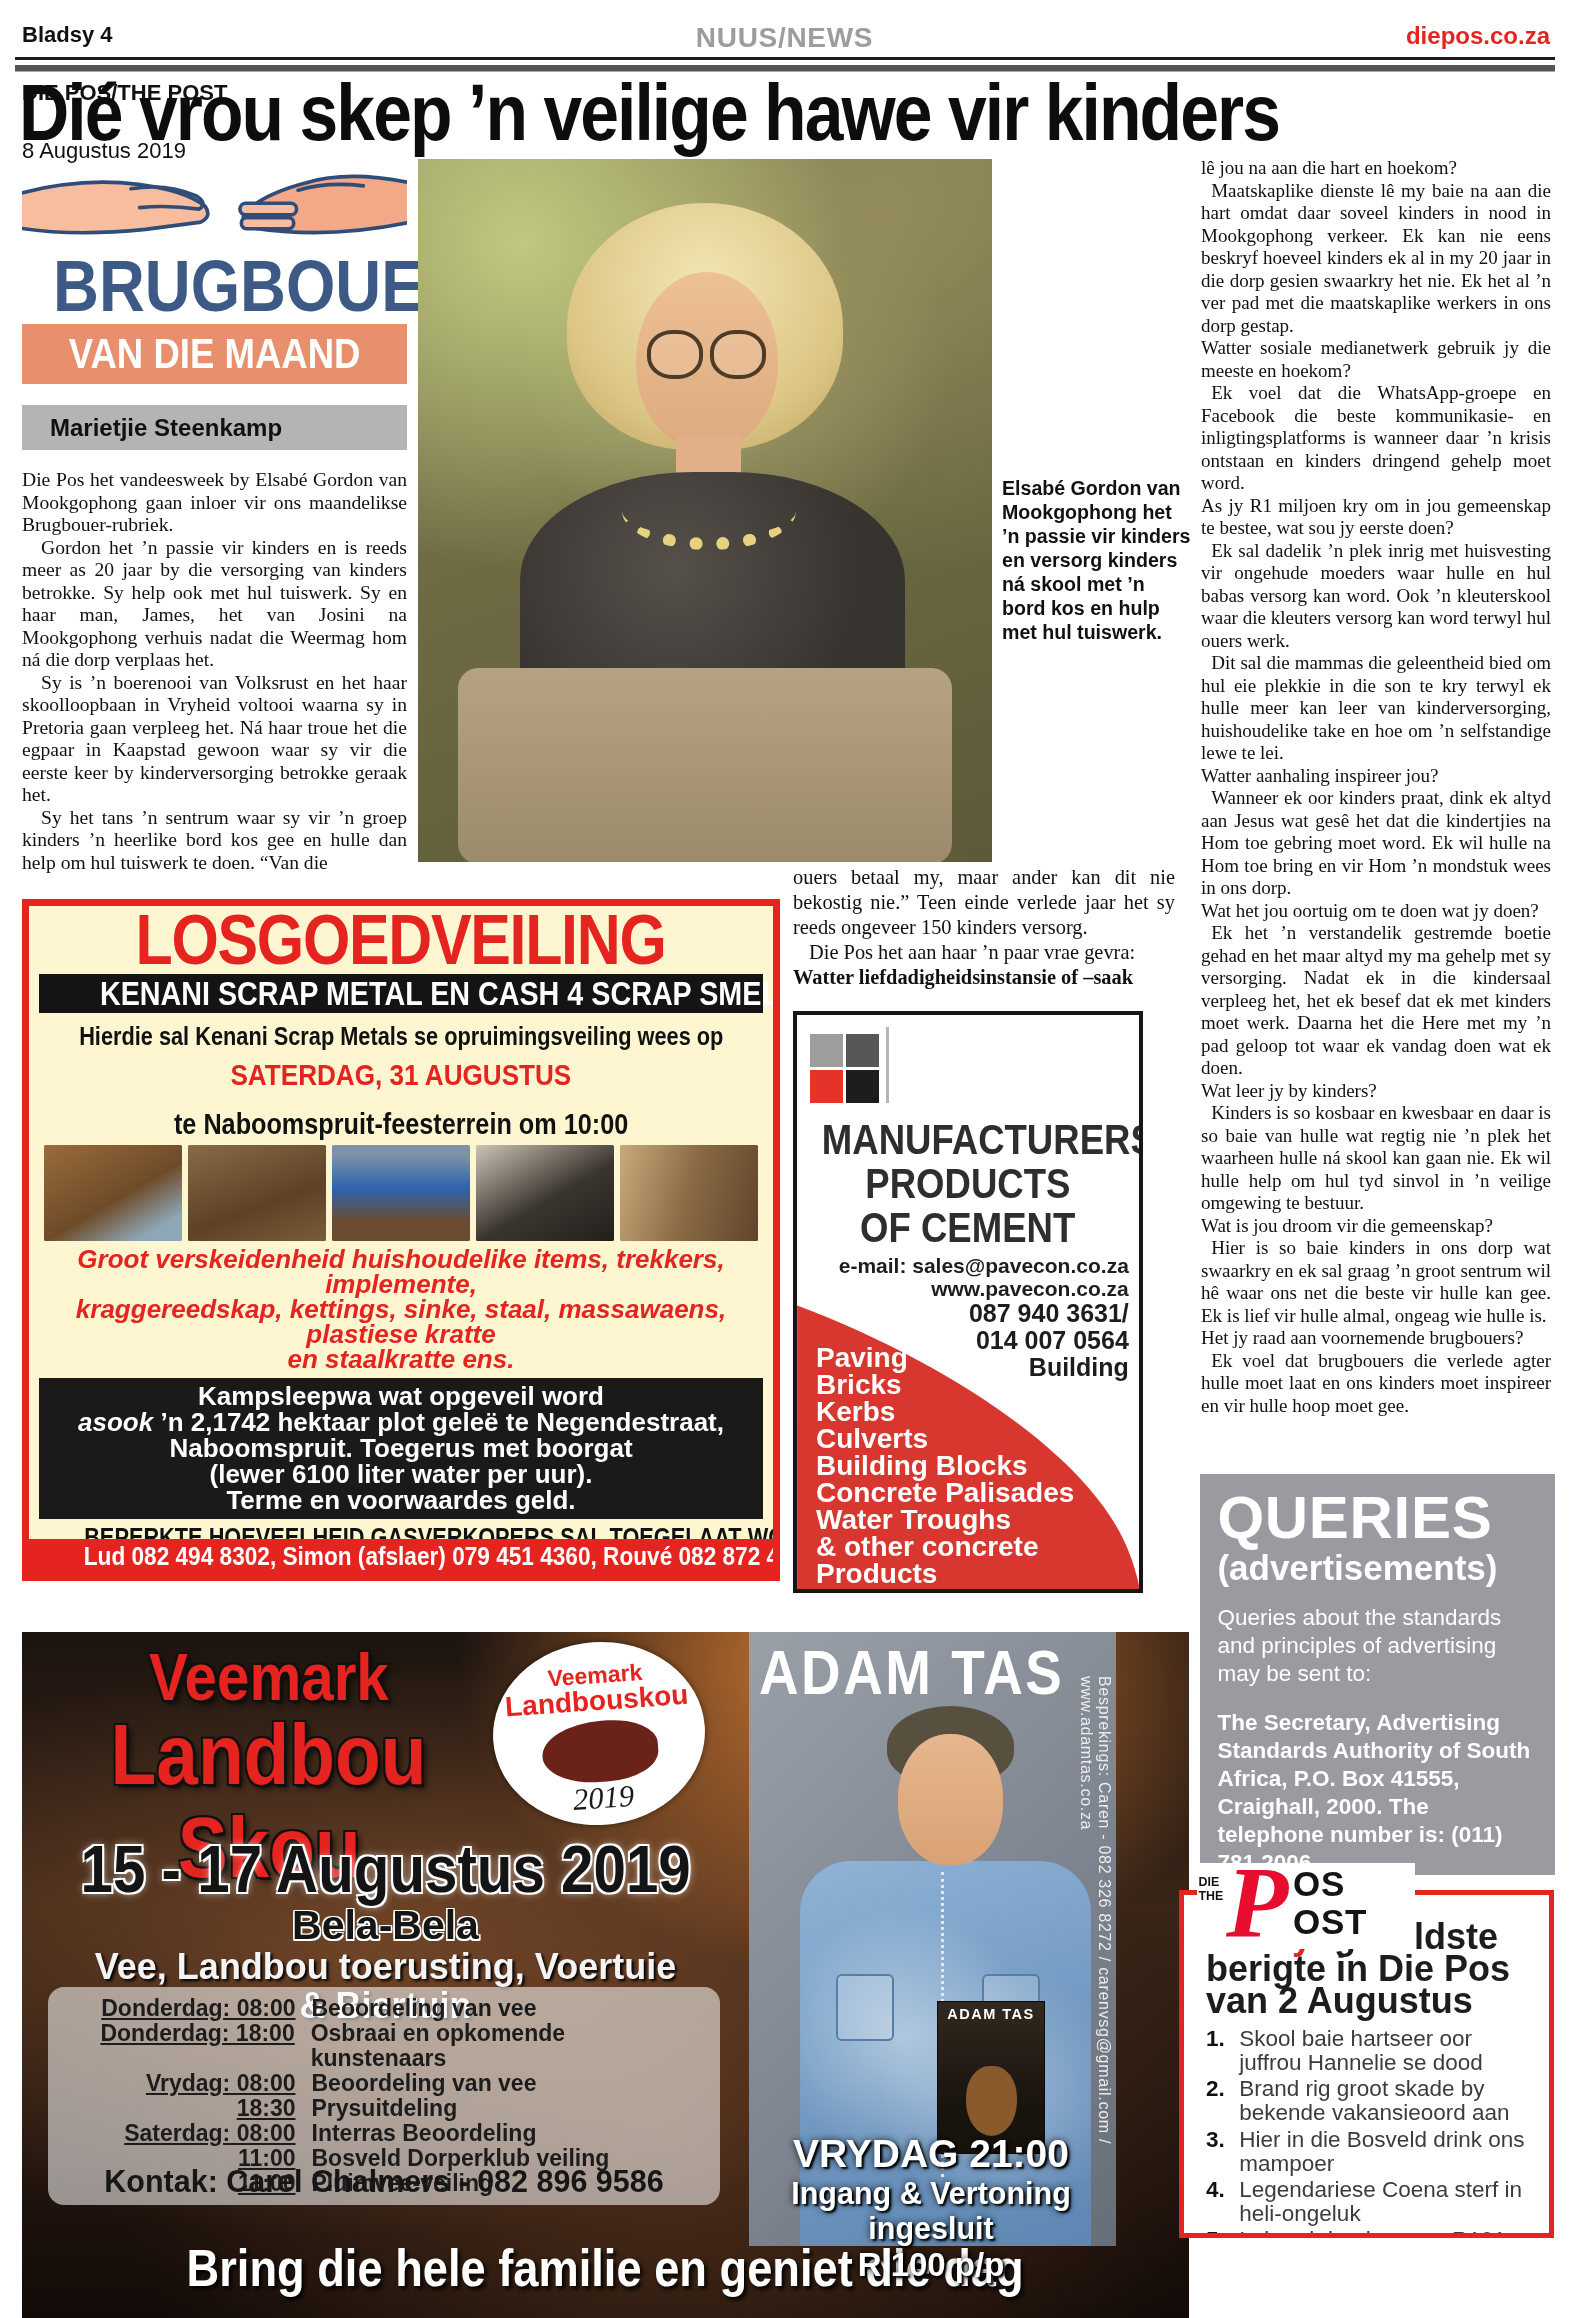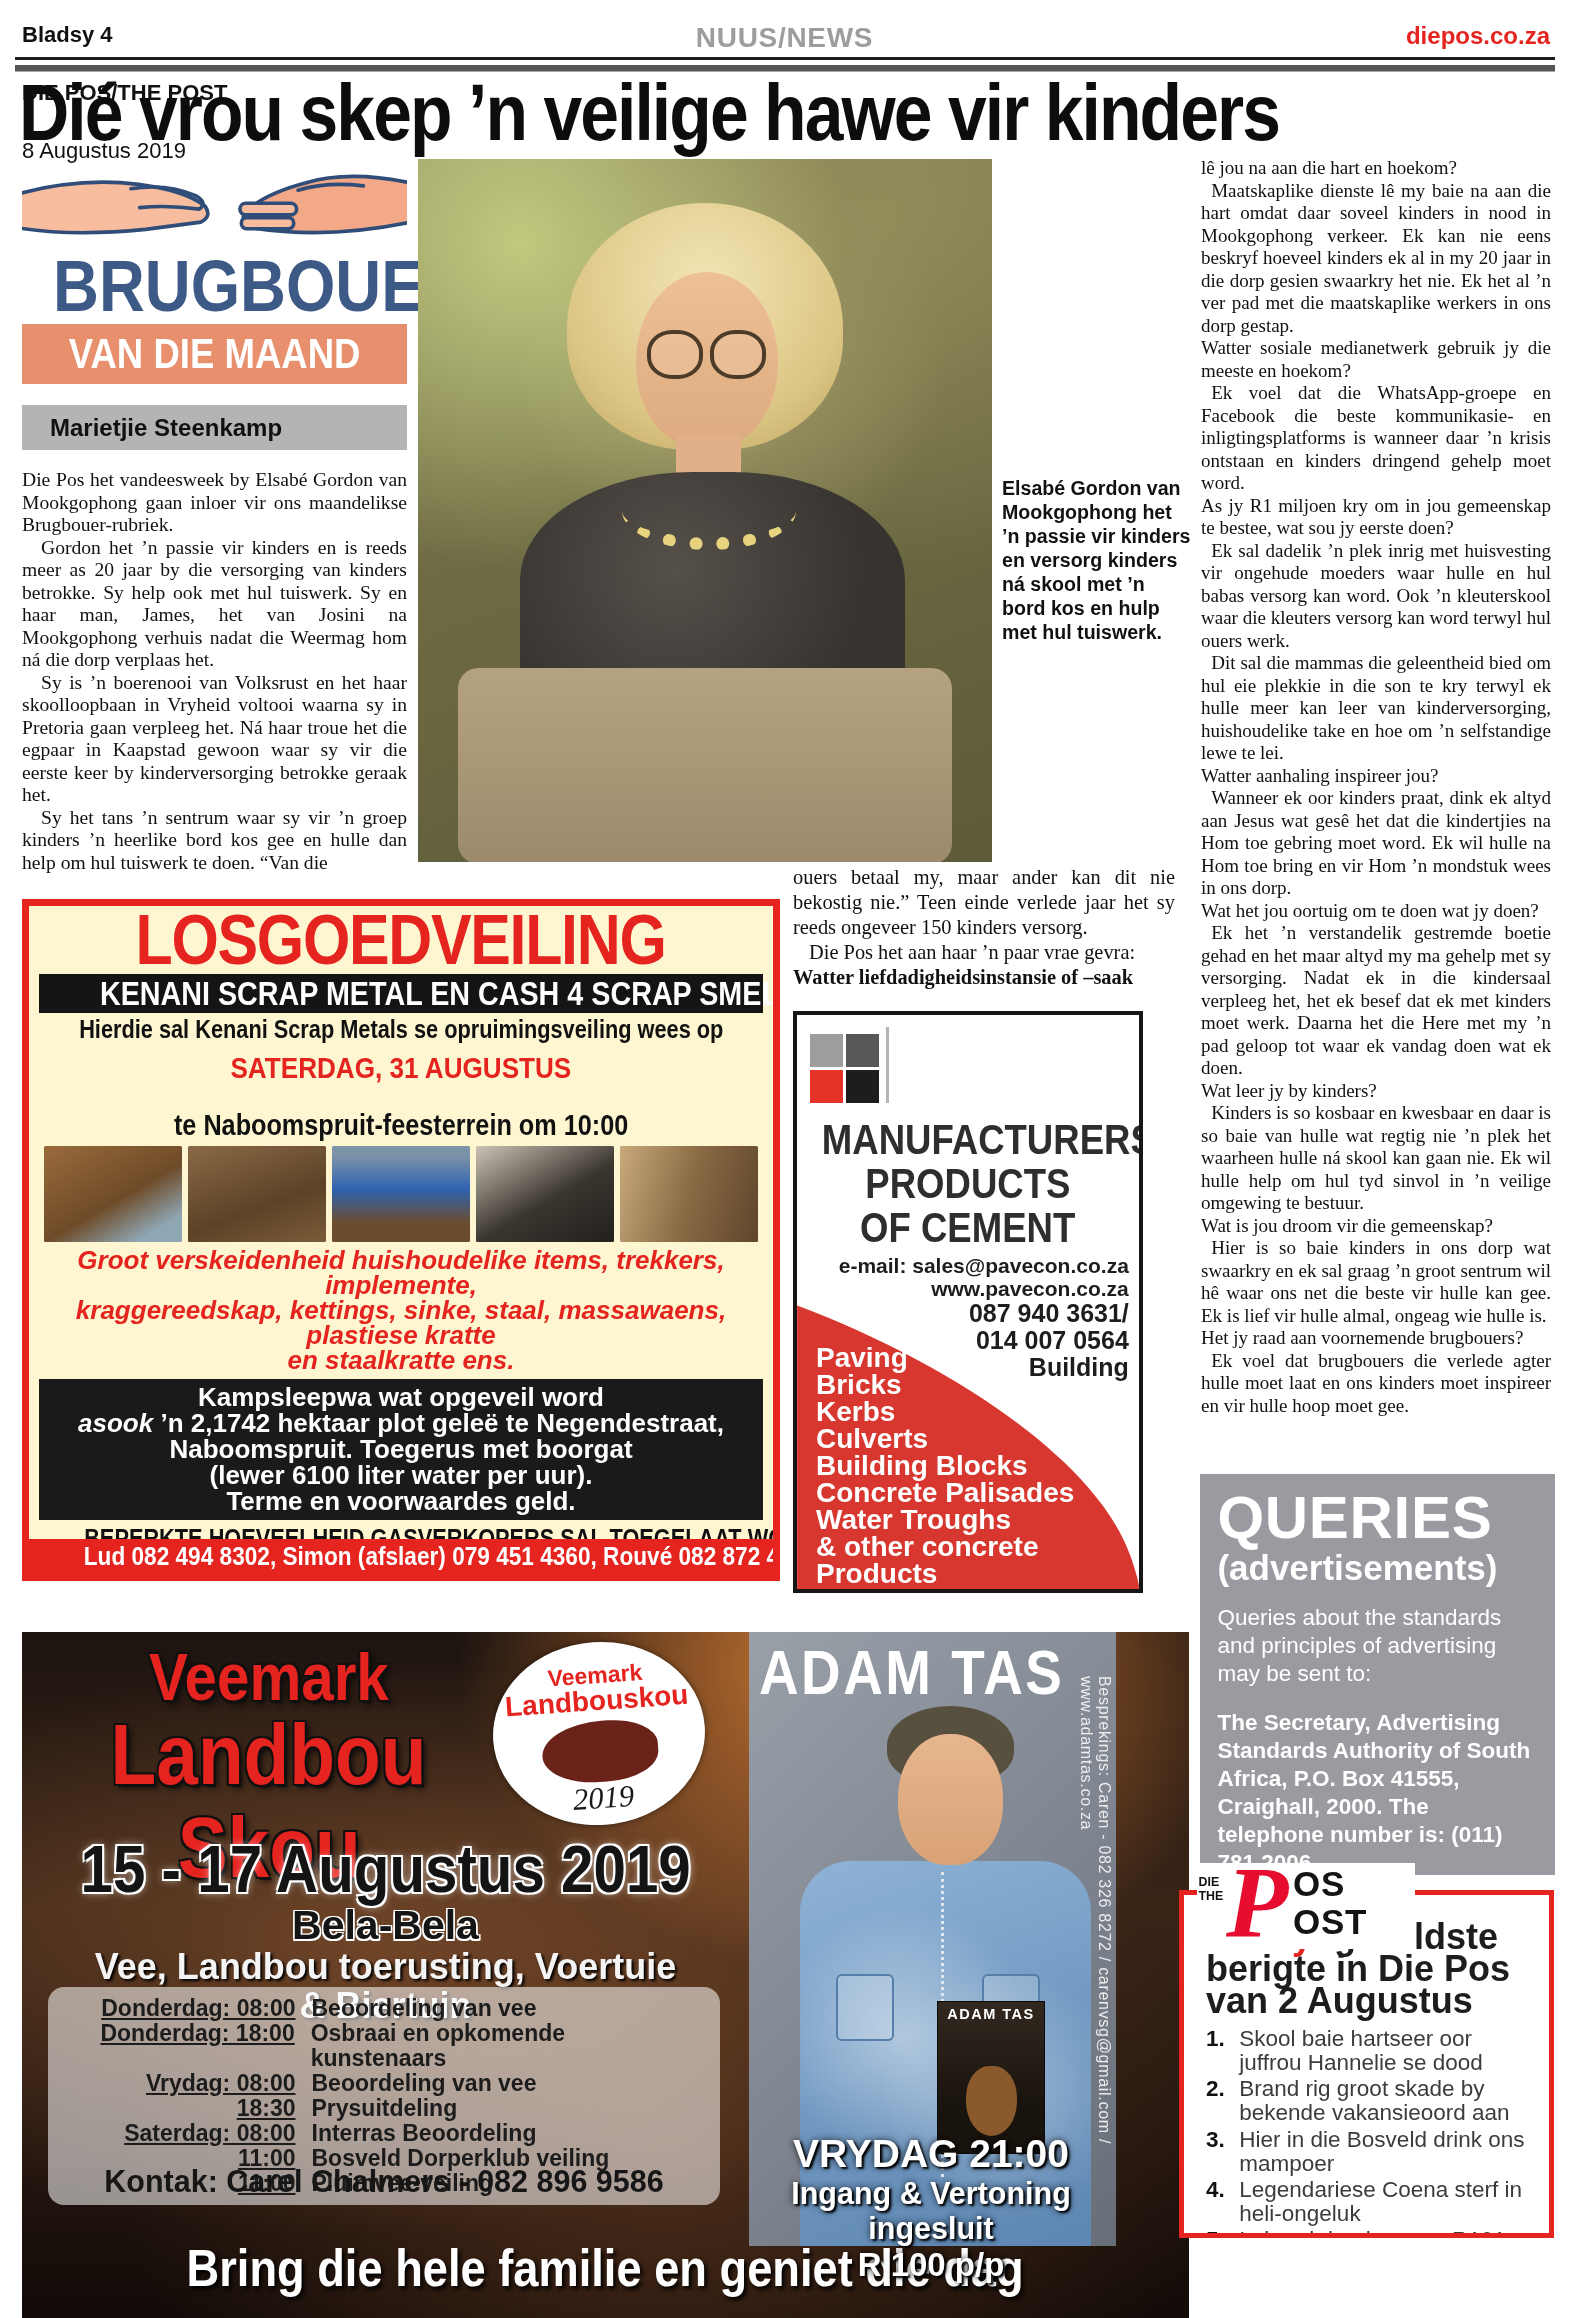--- a/index.html
+++ b/index.html
@@ -54,23 +54,23 @@
   .ph-beads{position:absolute;left:204px;top:313px;width:174px;height:65px;border:0;border-bottom:13px dotted #e7d37e;border-radius:50%;}
   .ph-top{position:absolute;left:102px;top:313px;width:385px;height:240px;border-radius:45% 45% 8% 8%;background:radial-gradient(circle at 40% 40%,#55504a,#37332f 70%);}
   .ph-skirt{position:absolute;left:40px;top:509px;width:494px;height:196px;border-radius:20.4px;background:linear-gradient(#b5a281,#9c8b6b);}
   .caption{left:1002px;top:476px;width:190px;font-weight:bold;font-size:19.6px;line-height:24px;}
 
   
   .auct{left:22px;top:899px;width:758px;height:682px;border:7.3px solid #e5231f;background:#fdf6d0;box-sizing:border-box;text-align:center;overflow:hidden;}
   .auct-title{margin-top:1.5px;color:#e5231f;font-weight:bold;font-size:70px;line-height:64px;letter-spacing:-1.5px;}
   .auct-bar{margin:2.9px 10.2px 0;background:#141414;height:39px;}
   .auct-bar span{color:#fff;font-weight:bold;font-size:33px;line-height:39px;}
-  .auct-intro{margin-top:3px;font-weight:bold;font-size:25px;line-height:26px;}
+  .auct-intro{margin-top:10px;font-weight:bold;font-size:25px;line-height:26px;}
   .auct-date{margin-top:4.4px;color:#e5231f;font-weight:bold;font-size:30px;line-height:42px;}
-  .auct-venue{margin-top:21px;font-weight:bold;font-size:29px;line-height:30.5px;}
+  .auct-venue{margin-top:13px;font-weight:bold;font-size:29px;line-height:30.5px;}
   .auct-photos{margin-top:5.8px;display:flex;justify-content:center;gap:5.8px;height:96px;}
   .auct-ph{width:138px;height:96px;border-radius:1.5px;}
   .auct-ph0{background:linear-gradient(150deg,#9a6b3c,#6e4b28 55%,#8fa7b5 85%);}
   .auct-ph1{background:linear-gradient(160deg,#8a6a46,#5d4227 60%,#7a5c38);}
   .auct-ph2{background:linear-gradient(#7d93a8 10%,#2f63b0 45%,#6b4c2f 80%);}
   .auct-ph3{background:linear-gradient(150deg,#cbc3b5,#3a352f 55%,#23201c);}
   .auct-ph4{background:linear-gradient(105deg,#c9aa7c,#8a6a44 50%,#5f452c);}
   .auct-items{margin-top:5.8px;color:#e5231f;font-weight:bold;font-style:italic;font-size:26px;line-height:25px;}
   .auct-black{margin:5.8px 10.2px 0;background:#1a1a1a;color:#fff;font-weight:bold;font-size:26px;line-height:26px;padding:5.8px 2.9px;}
   .auct-note{margin-top:4.4px;font-weight:bold;font-size:25px;line-height:26px;}

